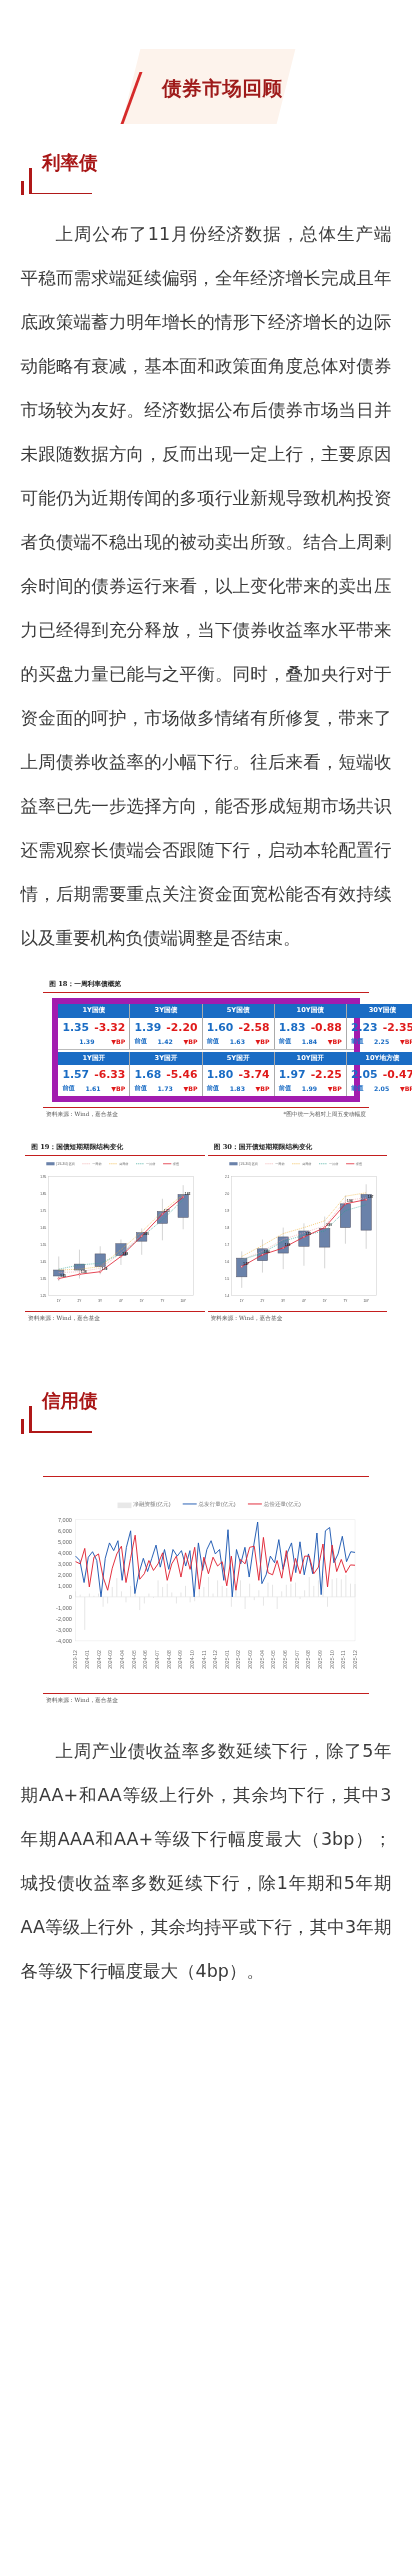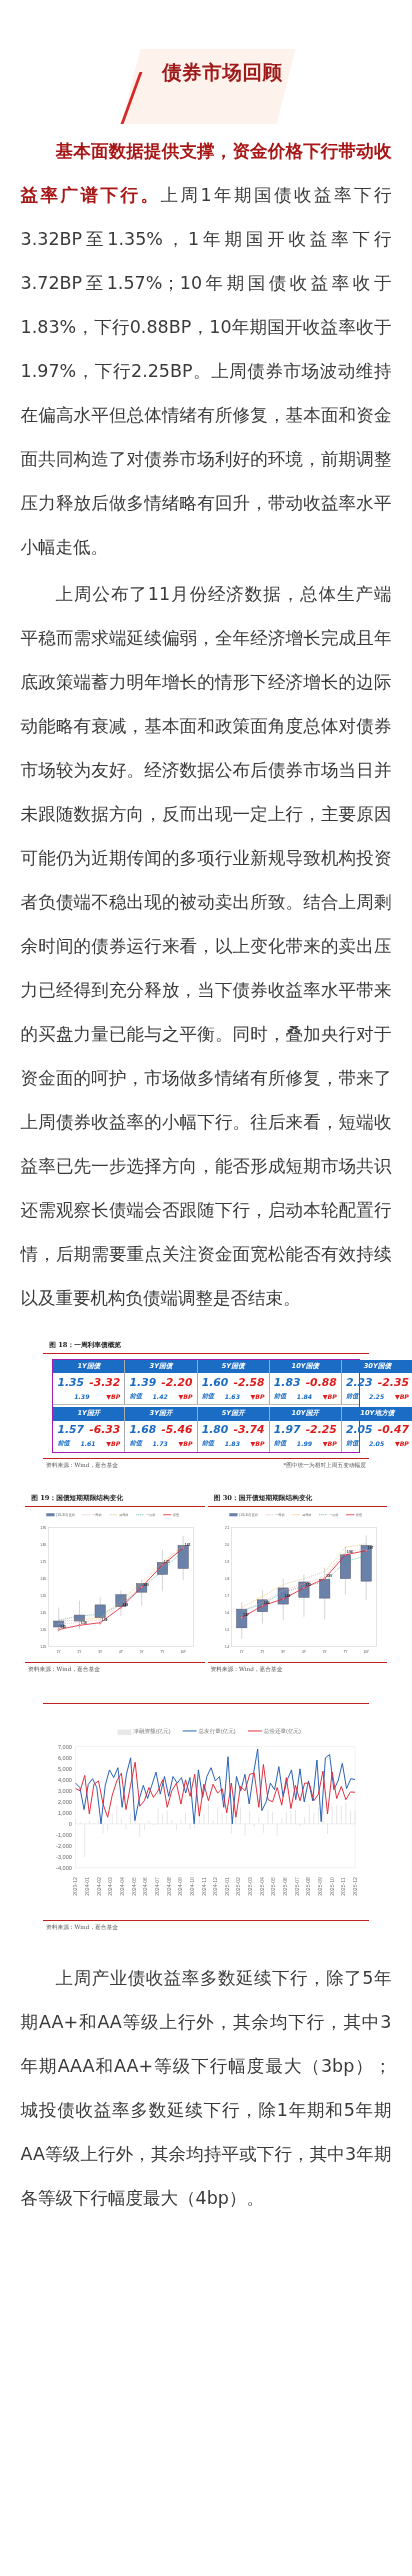--- a/index.html
+++ b/index.html
@@ -2,38 +2,38 @@
 <html style="font-size:8.2px"><head>
 <meta charset="utf-8">
 <style>
   * { box-sizing: border-box; margin: 0; padding: 0; }
   body { width: 412px; background: #fff; font-family: "DejaVu Sans", sans-serif; color: #333; }
   .page { width: 412px; position: relative; padding-bottom: 20.6px; }
   
   .banner { position: relative; height: 129px; }
   .banner .slab { position: absolute; left: 131px; top: 49px; width: 155px; height: 75px; background: #fdf3ec; transform: skewX(-14deg); }
   .banner .slash { position: absolute; left: 130px; top: 72px; width: 3.1px; height: 52px; background: #d62a2a; transform: skewX(-20deg); }
-  .banner .title { position: absolute; left: 162px; top: 59px; font-size: 19.6px; font-weight: bold; color: #9e1a1a; letter-spacing: 0.5px; }
+  .banner .title { position: absolute; left: 162px; top: 75px; font-size: 19.6px; font-weight: bold; color: #9e1a1a; letter-spacing: 0.5px; }
   
   .sec-head { position: relative; height: 62px; margin-top: 20.6px; }
   .sec-head .bar1 { position: absolute; left: 20.6px; top: 31px; width: 3.1px; height: 14.4px; background: #b01818; }
   .sec-head .bar2 { position: absolute; left: 29px; top: 18px; width: 3.1px; height: 26px; background: #b01818; }
   .sec-head .line { position: absolute; left: 29px; top: 43px; width: 63px; height: 1.5px; background: #b01818; }
   .sec-head .label { position: absolute; left: 42px; top: 0px; font-size: 18.5px; font-weight: bold; color: #a81616; }
   
   .para { padding: 0 20.6px; font-size: 17.5px; line-height: 44px; color: #3a3a3a; text-align: justify; margin-bottom: 3.1px; }
   .para.indent { text-indent: 35px; }
   .para .hl { color: #a81616; font-weight: bold; }
   
   .fig { padding: 0 43px; margin-top: 15.5px; }
   .fig-cap { font-family: "DejaVu Serif", serif; font-size: 6.7px; font-weight: bold; color: #222; padding: 0 6.2px 3.1px; }
   .redline { height: 1px; background: #c41e1e; }
   .src { font-family: "DejaVu Serif", serif; font-size: 5.7px; color: #555; padding: 3.1px 3.1px; display: flex; justify-content: space-between; }
   
-  .rtab { margin: 5.2px 9.3px; border: 1px solid #a21caf; font-style: italic; }
+  .rtab { margin: 5.2px 9.3px; border: 6px solid #a21caf; }
   .rrow { display: flex; }
   .rcell { flex: 1; border-right: 0.5px solid #aaa; }
   .rcell:last-child { border-right: none; }
   .rhead { background: #1a6cc4; color: #fff; text-align: center; font-weight: bold; font-size: 6.7px; height: 13.4px; line-height: 13.4px; }
   .rval { display: flex; justify-content: flex-end; gap: 5.2px; padding: 1px 4.1px 0; font-size: 10.8px; font-weight: bold; height: 17.5px; align-items: center; }
   .rval .v { color: #1a6cc4; }
   .rval .c { color: #e01a1a; text-align: right; }
   .rsub { display: flex; justify-content: space-between; padding: 0 4.1px 2.1px; font-size: 6.2px; font-weight: bold; height: 13.4px; align-items: center; }
   .rsub .pl { color: #1a6cc4; }
   .rsub .pv { color: #1a6cc4; }
@@ -49,22 +49,27 @@
 <body>
 
 <div class="page">
 
   <div class="banner">
     <div class="slab"></div>
     <div class="slash"></div>
     <div class="title">债券市场回顾</div>
   </div>
 
-
-  <p class="para indent"><span class="hl">基本面数据提供支撑，资金价格下行带动收益率广谱下行。</span><span>上周1年期国债收益率下行3.32BP至1.35%，1年期国开收益率下行3.72BP至1.57%；10年期国债收益率收于1.83%，下行0.88BP，10年期国开收益率收于1.97%，下行2.25BP。上周债券市场波动维持在偏高水平但总体情绪有所修复，基本面和资金面共同构造了对债券市场利好的环境，前期调整压力释放后做多情绪略有回升，带动收益率水平小幅走低。</span></p>
+  <div class="sec-head">
+    <div class="label">利率债</div>
+    <div class="bar1"></div>
+    <div class="bar2"></div>
+    <div class="line"></div>
+  </div>
+
   <p class="para indent">上周公布了11月份经济数据，总体生产端平稳而需求端延续偏弱，全年经济增长完成且年底政策端蓄力明年增长的情形下经济增长的边际动能略有衰减，基本面和政策面角度总体对债券市场较为友好。经济数据公布后债券市场当日并未跟随数据方向，反而出现一定上行，主要原因可能仍为近期传闻的多项行业新规导致机构投资者负债端不稳出现的被动卖出所致。结合上周剩余时间的债券运行来看，以上变化带来的卖出压力已经得到充分释放，当下债券收益率水平带来的买盘力量已能与之平衡。同时，叠加央行对于资金面的呵护，市场做多情绪有所修复，带来了上周债券收益率的小幅下行。往后来看，短端收益率已先一步选择方向，能否形成短期市场共识还需观察长债端会否跟随下行，启动本轮配置行情，后期需要重点关注资金面宽松能否有效持续以及重要机构负债端调整是否结束。</p>
 
   <div class="fig" style="margin-top:20.6px;">
     <div class="fig-cap">图 18：一周利率债概览</div>
     <div class="redline"></div>
     <div class="rtab" id="rtab">
         <div class="rrow">
           <div class="rcell">
             <div class="rhead">1Y国债</div>
             <div class="rval">
@@ -329,20 +334,26 @@
             <circle cx="294.92857142857144" cy="84.35714285714286" r="1.6" fill="#fff" stroke="#e02030"></circle>
             <text x="297.92857142857144" y="81.35714285714286" font-size="5.5" font-weight="bold" fill="#111">1.97</text>
           </svg></div>
       <div class="redline"></div>
       <div class="src">
           <span>资料来源：Wind，嘉合基金</span>
         </div>
     </div>
   </div>
 
+  <div class="sec-head" style="margin-top:62px;">
+    <div class="label">信用债</div>
+    <div class="bar1"></div>
+    <div class="bar2"></div>
+    <div class="line"></div>
+  </div>
 
 
   <div class="fig" style="margin-top:26px;">
     <div class="redline"></div>
     <div style="height:216px;"><svg id="c21" width="100%" height="216" viewBox="0 0 700 420">
           <rect x="160" y="33" width="30" height="12" fill="#e8e8e8"></rect>
           <text x="194" y="40" font-size="12" fill="#777">净融资额(亿元)</text>
           <rect x="300" y="35" width="30" height="2" fill="#1a56b0"></rect>
           <text x="334" y="40" font-size="12" fill="#777">总发行量(亿元)</text>
           <rect x="440" y="35" width="30" height="2" fill="#e02030"></rect>

